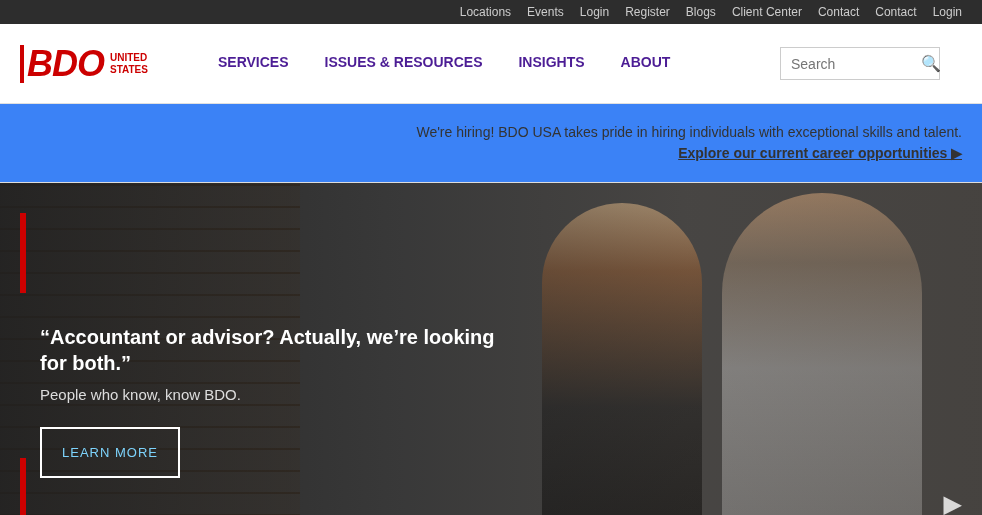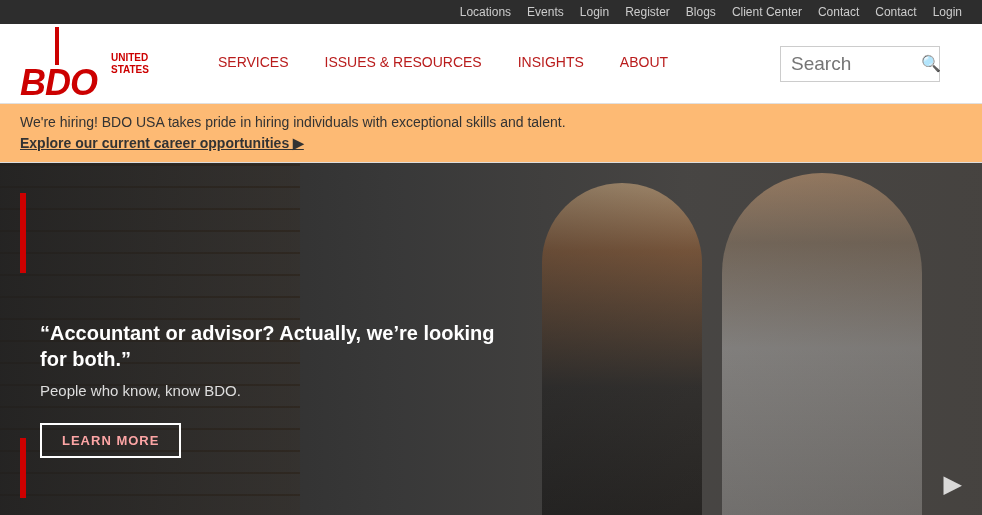--- a/index.html
+++ b/index.html
@@ -35,22 +35,20 @@
     .logo-area {
       display: flex;
       align-items: center;
       margin-right: 30px;
       min-width: 150px;
     }
 
     .logo-bdo {
       display: flex;
       align-items: center;
-      margin-right: 8px;
-      flex-direction: column;
     }
 
     .logo-bar {
       width: 4px;
       height: 38px;
       background: #cc0000;
       margin-right: 3px;
     }
 
     .logo-text {
@@ -79,22 +77,22 @@
       flex: 1;
       height: 100%;
     }
 
     .nav-item {
       padding: 16px 18px;
       height: 100%;
       display: flex;
       align-items: center;
       font-size: 14px;
-      font-weight: normal;
-      color: #b91c1c;
+      font-weight: bold;
+      color: #4c1d95;
       cursor: pointer;
       text-transform: uppercase;
       border-bottom: 3px solid transparent;
       transition: border-color 0.2s;
       white-space: nowrap;
     }
 
     .nav-right {
       display: flex;
       align-items: center;
@@ -105,21 +103,21 @@
       display: flex;
       align-items: center;
       border: 1px solid #ccc;
       padding: 6px 10px;
       width: 160px;
     }
 
     .search-input {
       border: none;
       outline: none;
-      font-size: 19px;
+      font-size: 14px;
       color: #999;
       width: 130px;
       background: transparent;
     }
 
     .search-icon {
       color: #666;
       font-size: 16px;
       cursor: pointer;
     }
@@ -127,23 +125,23 @@
     .hamburger {
       display: flex;
       flex-direction: column;
       gap: 5px;
       cursor: pointer;
       padding: 5px;
     }
 
     
     .hiring-banner {
-      background: #fdba74;
-      text-align: left;
-      padding: 10px 20px;
+      background: #3b82f6;
+      text-align: right;
+      padding: 20px 20px;
       border-bottom: 1px solid #ddd;
     }
 
     .hiring-banner p {
       font-size: 14px;
       color: #333;
       margin-bottom: 4px;
     }
 
     .hiring-banner a {
@@ -227,24 +225,24 @@
 
     .hero-subtext {
       font-size: 15px;
       color: #ddd;
       margin-bottom: 24px;
     }
 
     .hero-cta {
       display: inline-block;
       border: 2px solid #fff;
-      color: #fca5a5;
-      padding: 8px 20px;
+      color: #7dd3fc;
+      padding: 16px 20px;
       font-size: 13px;
-      font-weight: bold;
+      font-weight: normal;
       text-transform: uppercase;
       cursor: pointer;
       letter-spacing: 1px;
       background: transparent;
     }
 
     .play-button {
       position: absolute;
       bottom: 20px;
       right: 20px;

